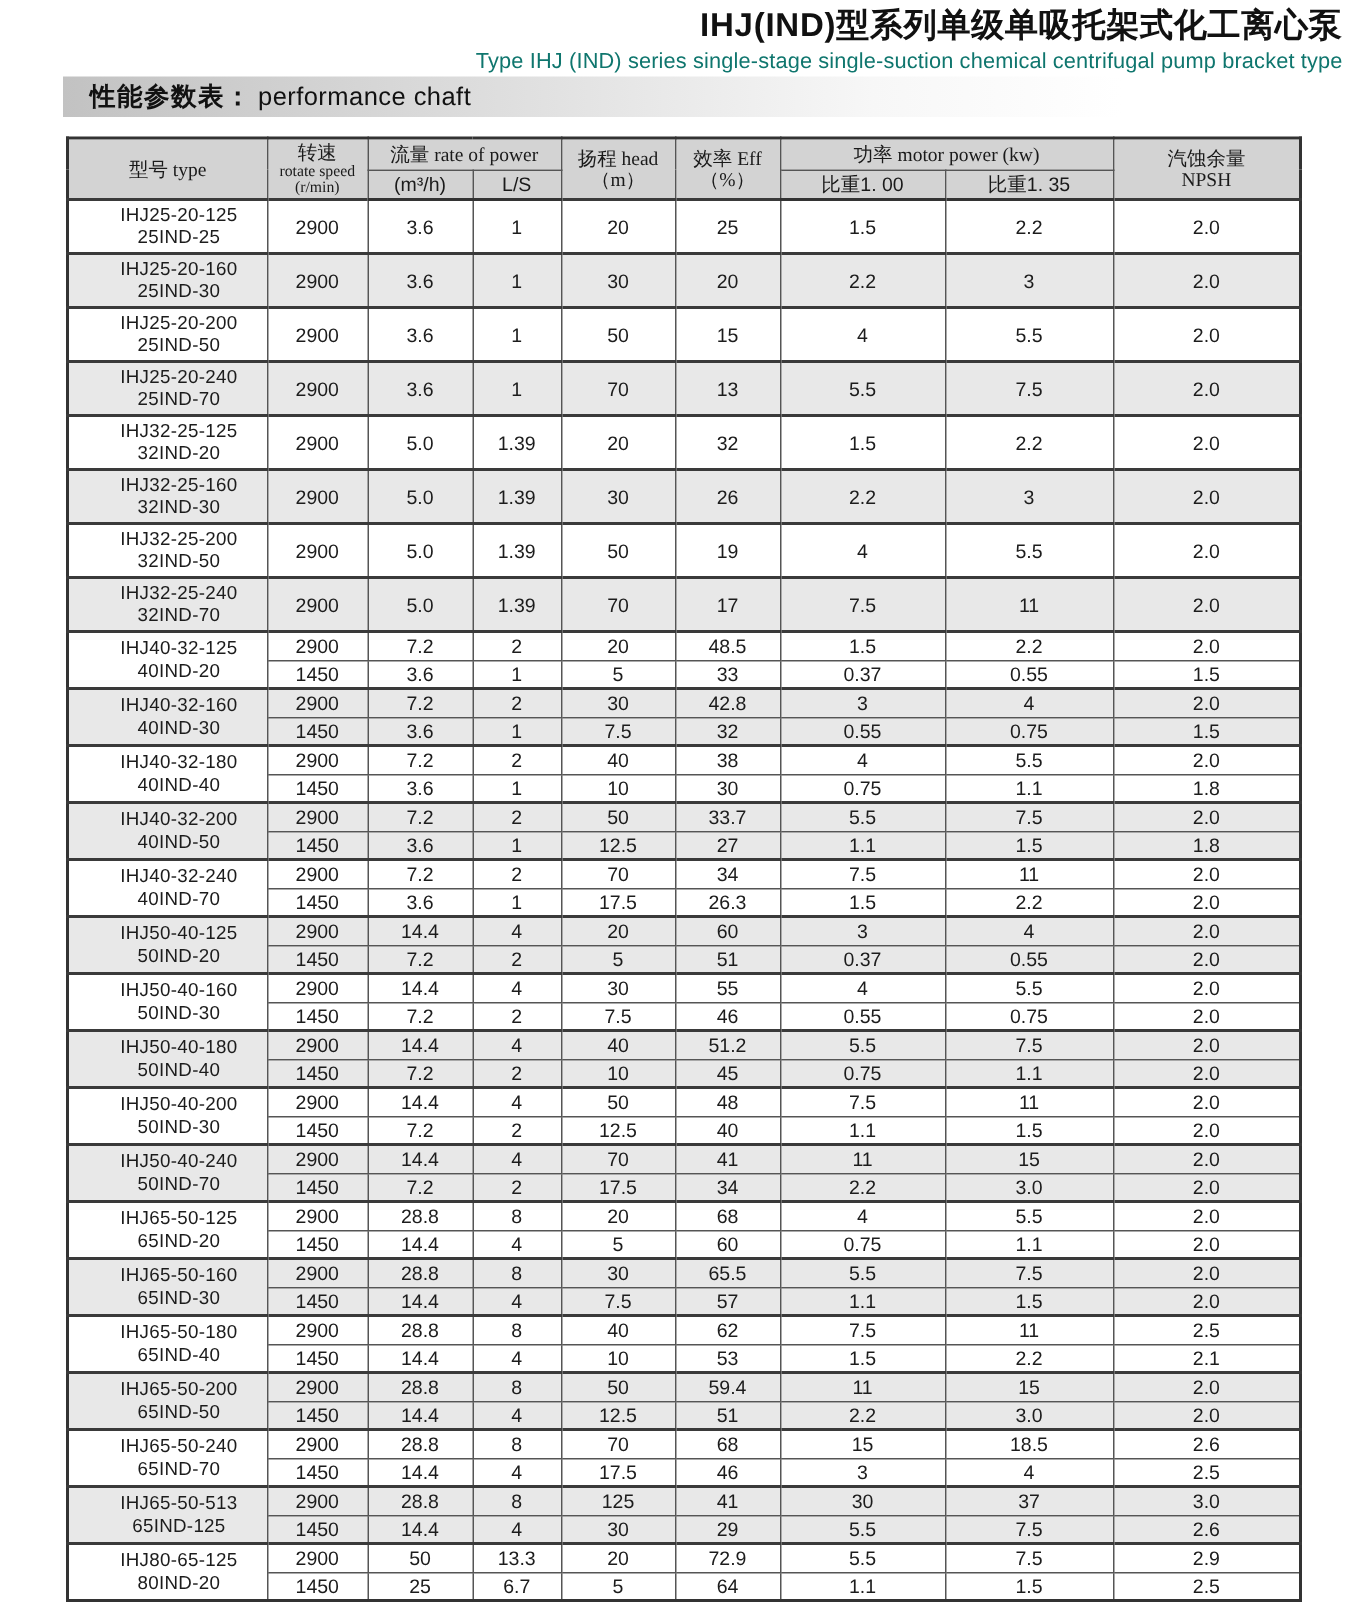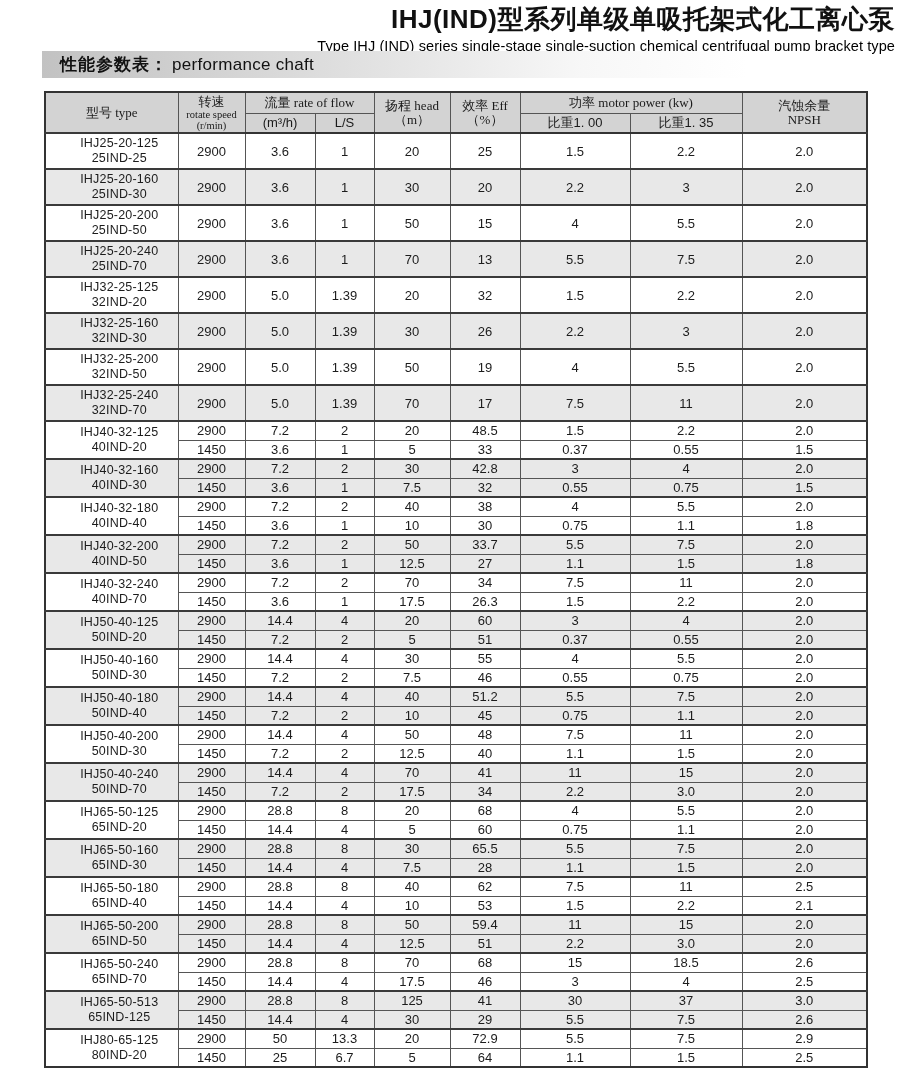--- a/index.html
+++ b/index.html
@@ -9,26 +9,26 @@
     position: relative;
     font-family: "Liberation Sans", "DejaVu Sans", sans-serif;
     color: #1a1a1a;
     overflow: hidden;
   }
   .titles {
     position: absolute; top: 2px; left: 0; width: 895px;
     text-align: right;
   }
   .doc-title {
-    font-size: 26px; font-weight: bold; letter-spacing: 0.5px;
+    font-size: 22px; font-weight: bold; letter-spacing: 0.5px;
     color: #111;
   }
   .doc-subtitle {
     font-size: 14.5px; font-weight: normal; margin-top: 1px;
-    color: #000000; letter-spacing: 0.1px;
+    color: #0f766e; letter-spacing: 0.1px;
   }
   .section-bar {
     position: absolute; top: 51px; left: 42px; width: 830px; height: 27px;
     background: linear-gradient(to right, #c2c2c2 0%, #dedede 35%, #f7f7f7 65%, #ffffff 85%);
     display: flex; align-items: center;
     padding-left: 18px;
     font-size: 17px; color: #111;
   }
   .section-bar .zh { font-weight: bold; letter-spacing: 1px; text-align: center; }
   .section-bar .en { font-weight: normal; margin-left: 4px; letter-spacing: 0.3px; }
@@ -89,21 +89,21 @@
       <col style="width:125px">
   </colgroup>
   <thead>
     <tr class="h1">
       <th rowspan="2">型号 type</th>
       <th rowspan="2">
         <span class="hmed">转速</span>
         <span class="hsm">rotate speed</span>
         <span class="hsm">(r/min)</span>
       </th>
-      <th colspan="2">流量 rate of flow</th>
+      <th colspan="2">流量 rate of power</th>
       <th rowspan="2">
         <span class="hmed">扬程 head</span>
         <span class="hmed">（m）</span>
       </th>
       <th rowspan="2">
         <span class="hmed">效率 Eff</span>
         <span class="hmed">（%）</span>
       </th>
       <th colspan="2">功率 motor power (kw)</th>
       <th rowspan="2">
@@ -507,21 +507,21 @@
         <td>65.5</td>
         <td>5.5</td>
         <td>7.5</td>
         <td>2.0</td>
       </tr>
       <tr class="sub shade">
         <td>1450</td>
         <td>14.4</td>
         <td>4</td>
         <td>7.5</td>
-        <td>28</td>
+        <td>57</td>
         <td>1.1</td>
         <td>1.5</td>
         <td>2.0</td>
       </tr>
       <tr class="sub group-start">
         <td rowspan="2" class="model">
           <div>IHJ65-50-180</div>
           <div>65IND-40</div>
         </td>
         <td>2900</td>

